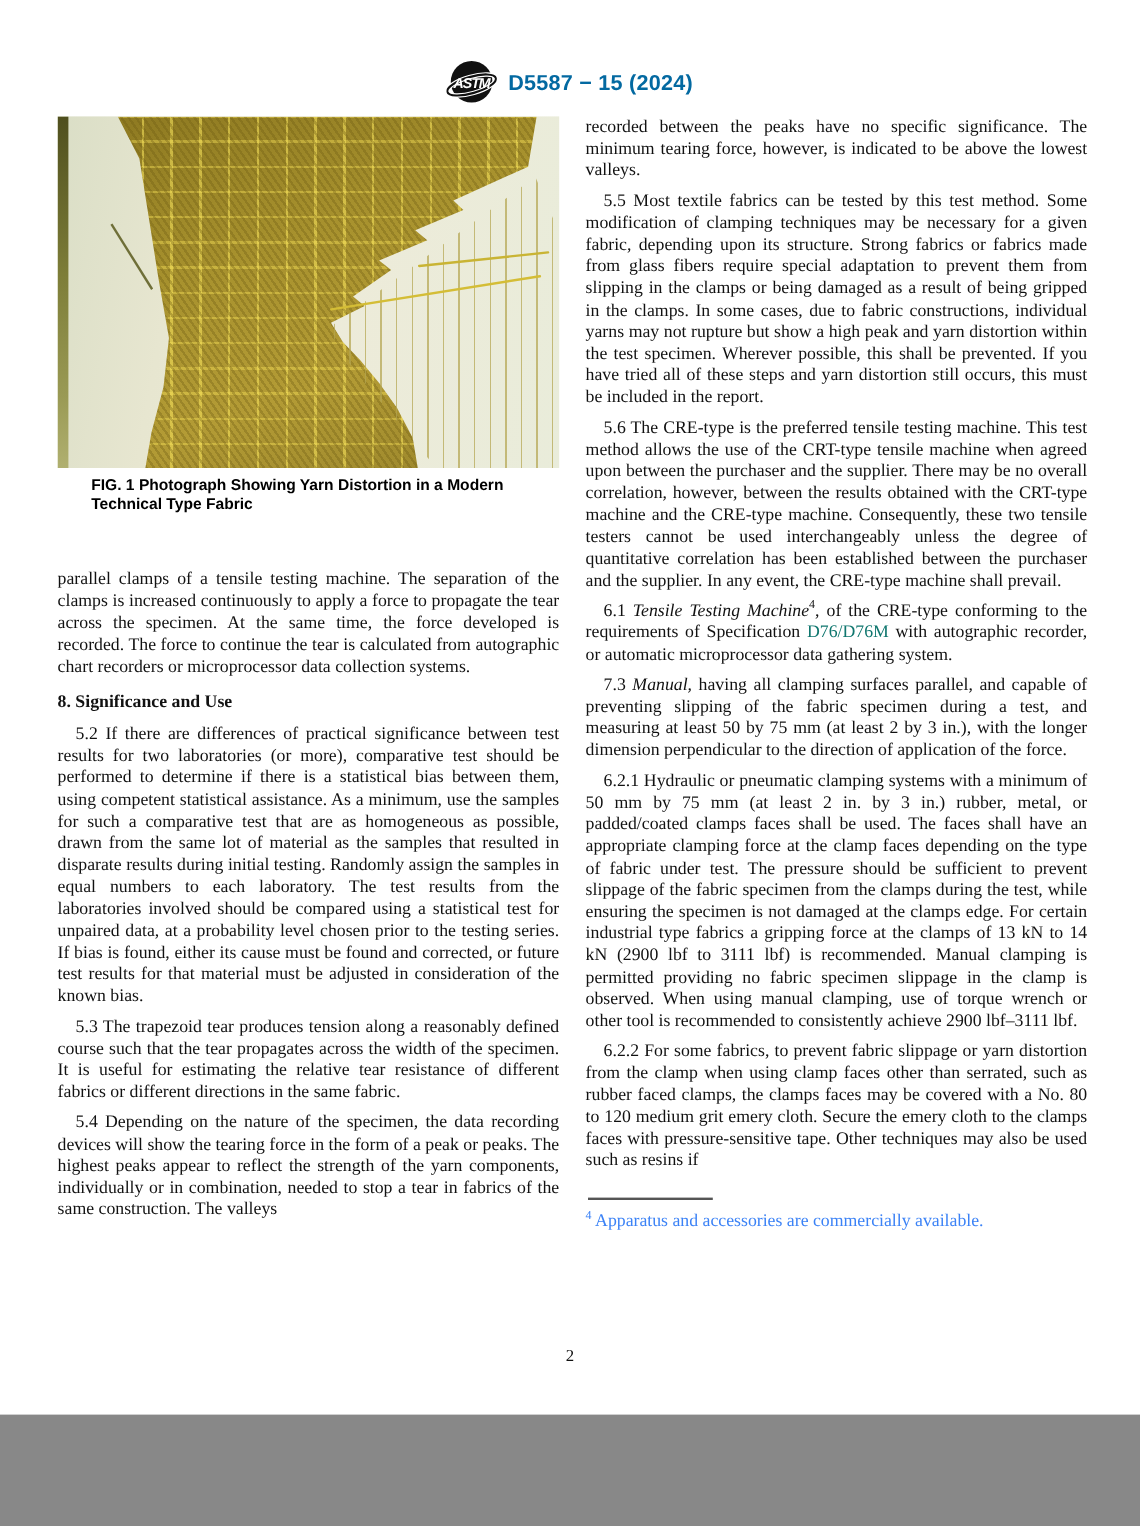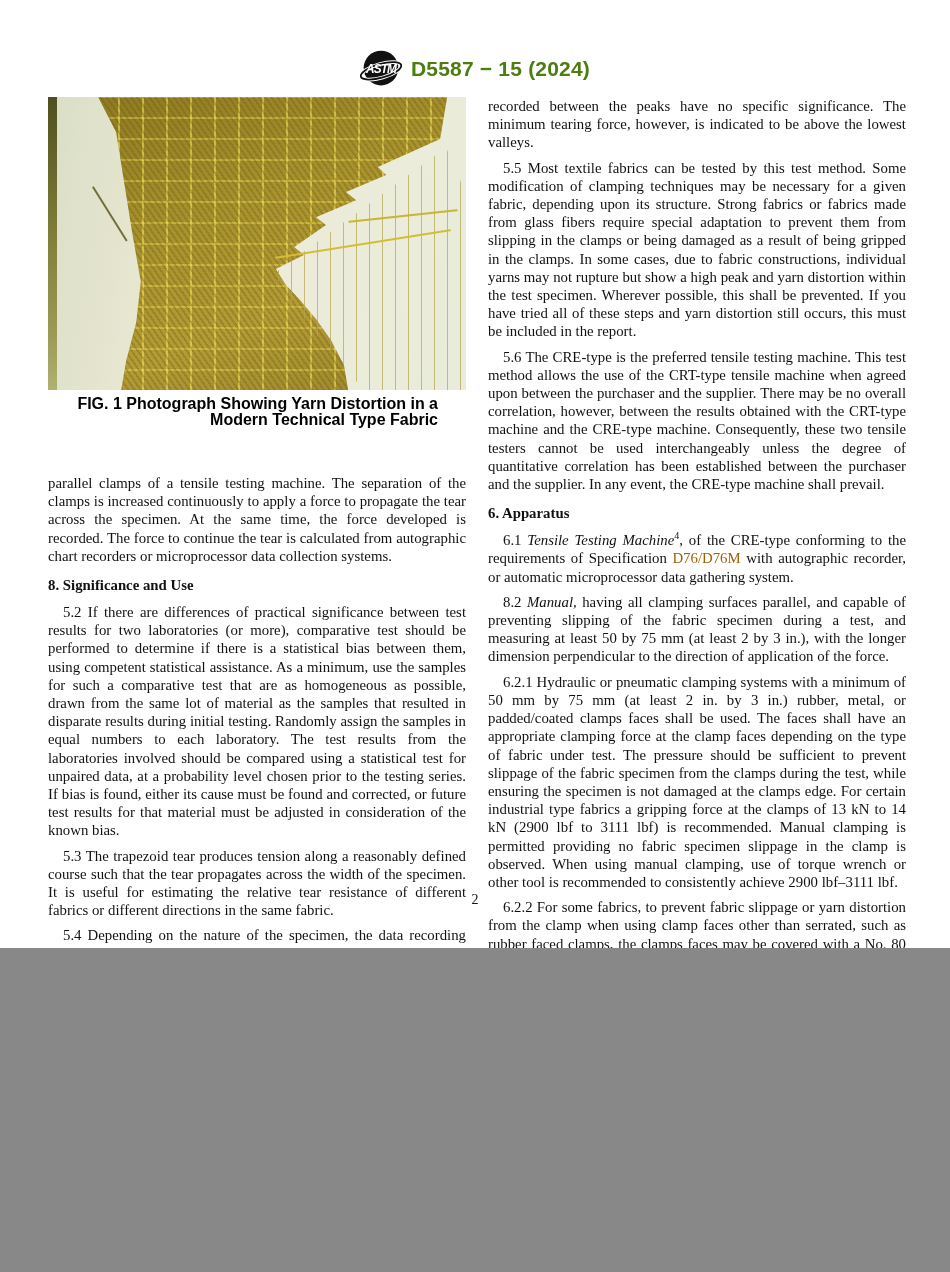--- a/index.html
+++ b/index.html
@@ -1,46 +1,46 @@
 <!DOCTYPE html>
 <html lang="en"><head>
 <meta charset="utf-8">
 <style>
   * { margin:0; padding:0; box-sizing:border-box; }
   body { background:#888; font-family:"Liberation Serif","DejaVu Serif",serif; }
   .page {
-    position:relative; width:950px; height:948px; margin:0 auto;
+    position:relative; width:950px; height:1179px; margin:0 auto;
     background:#ffffff; color:#111; overflow:hidden;
   }
   
   .header {
     position:absolute; top:48px; left:0; width:100%;
     display:flex; justify-content:center; align-items:center; gap:9px;
   }
   .logo { width:42px; height:42px; flex:0 0 auto; }
   .designation {
     font-family:"Liberation Sans",sans-serif; font-weight:bold;
-    font-size:21px; letter-spacing:.2px; color:#4d7c0f;
+    font-size:18px; letter-spacing:.2px; color:#0369a1;
   }
   
   .columns {
     position:absolute; top:97px; left:48px; width:858px;
     display:flex; gap:22px;
   }
   .col { width:418px; }
   .body-text, .body-text p { font-size:14.8px; line-height:18.2px; text-align:justify; }
   p.para { margin-bottom:7px; text-indent:15px; }
   p.noindent { text-indent:0; }
   h3.sect {
     font-size:14.8px; line-height:18px; font-weight:bold;
     margin:11px 0 9px 0; text-align:left;
   }
   .it { font-style:italic; }
   sup { font-size:10px; line-height:0; vertical-align:super; }
-  .speclink { color:#a16207; cursor:pointer; }
+  .speclink { color:#0f766e; cursor:pointer; }
   
   .figure { margin-bottom:47px; }
   .photo {
     position:relative; width:418px; height:293px; overflow:hidden;
     background:linear-gradient(100deg,#dadec6 0%,#e7e6d0 25%,#edebd9 55%,#e9ecda 100%);
   }
   .photo-strip {
     position:absolute; left:0; top:0; width:9px; height:100%;
     background:linear-gradient(#4f4f1e,#7d7d38 45%,#9a9a55 80%,#b0b070);
   }
@@ -71,21 +71,21 @@
     position:absolute; left:300px; top:118px; width:110px; height:1.6px;
     background:#c9b434; transform:rotate(-6deg); border-radius:2px;
   }
   .thread-left {
     position:absolute; left:30px; top:116px; width:64px; height:1.6px;
     background:#6f6f38; transform:rotate(58deg);
   }
   .figcaption {
     margin-top:6px; padding:0 28px;
     font-family:"Liberation Sans",sans-serif; font-weight:bold;
-    font-size:16px; line-height:15.5px; text-align:right; color:#000;
+    font-size:13px; line-height:15.5px; text-align:left; color:#000;
   }
   
   .footnote-rule { width:104px; height:1.6px; background:#555; margin:22px 0 9px 2px; }
   .footnote { font-size:12.3px; line-height:15px; text-align:justify; color:#3b82f6; }
   
   .page-number {
     position:absolute; bottom:40px; left:0; width:100%;
     text-align:center; font-size:14px; color:#111;
   }
 </style>
@@ -128,25 +128,24 @@
       <p class="para">5.3 The trapezoid tear produces tension along a reasonably defined course such that the tear propagates across the width of the specimen. It is useful for estimating the relative tear resistance of different fabrics or different directions in the same fabric.</p>
       <p class="para">5.4 Depending on the nature of the specimen, the data recording devices will show the tearing force in the form of a peak or peaks. The highest peaks appear to reflect the strength of the yarn components, individually or in combination, needed to stop a tear in fabrics of the same construction. The valleys</p>
     </div>
 
     <div class="col body-text">
 
       <p class="para noindent">recorded between the peaks have no specific significance. The minimum tearing force, however, is indicated to be above the lowest valleys.</p>
       <p class="para">5.5 Most textile fabrics can be tested by this test method. Some modification of clamping techniques may be necessary for a given fabric, depending upon its structure. Strong fabrics or fabrics made from glass fibers require special adaptation to prevent them from slipping in the clamps or being damaged as a result of being gripped in the clamps. In some cases, due to fabric constructions, individual yarns may not rupture but show a high peak and yarn distortion within the test specimen. Wherever possible, this shall be prevented. If you have tried all of these steps and yarn distortion still occurs, this must be included in the report.</p>
       <p class="para">5.6 The CRE-type is the preferred tensile testing machine. This test method allows the use of the CRT-type tensile machine when agreed upon between the purchaser and the supplier. There may be no overall correlation, however, between the results obtained with the CRT-type machine and the CRE-type machine. Consequently, these two tensile testers cannot be used interchangeably unless the degree of quantitative correlation has been established between the purchaser and the supplier. In any event, the CRE-type machine shall prevail.</p>
 
-      <h3 class="sect">6. Apparatus</h3>
 
       <p class="para"><span>6.1 </span><span class="it">Tensile Testing Machine</span><sup>4</sup><span>, of the CRE-type conforming to the requirements of Specification </span><span class="speclink">D76/D76M</span><span> with autographic recorder, or automatic microprocessor data gathering system.</span></p>
 
-      <p class="para"><span>8.2 </span><span class="it">Manual,</span><span> having all clamping surfaces parallel, and capable of preventing slipping of the fabric specimen during a test, and measuring at least 50 by 75 mm (at least 2 by 3 in.), with the longer dimension perpendicular to the direction of application of the force.</span></p>
+      <p class="para"><span>7.3 </span><span class="it">Manual,</span><span> having all clamping surfaces parallel, and capable of preventing slipping of the fabric specimen during a test, and measuring at least 50 by 75 mm (at least 2 by 3 in.), with the longer dimension perpendicular to the direction of application of the force.</span></p>
 
       <p class="para">6.2.1 Hydraulic or pneumatic clamping systems with a minimum of 50 mm by 75 mm (at least 2 in. by 3 in.) rubber, metal, or padded/coated clamps faces shall be used. The faces shall have an appropriate clamping force at the clamp faces depending on the type of fabric under test. The pressure should be sufficient to prevent slippage of the fabric specimen from the clamps during the test, while ensuring the specimen is not damaged at the clamps edge. For certain industrial type fabrics a gripping force at the clamps of 13 kN to 14 kN (2900 lbf to 3111 lbf) is recommended. Manual clamping is permitted providing no fabric specimen slippage in the clamp is observed. When using manual clamping, use of torque wrench or other tool is recommended to consistently achieve 2900 lbf–3111 lbf.</p>
       <p class="para">6.2.2 For some fabrics, to prevent fabric slippage or yarn distortion from the clamp when using clamp faces other than serrated, such as rubber faced clamps, the clamps faces may be covered with a No. 80 to 120 medium grit emery cloth. Secure the emery cloth to the clamps faces with pressure-sensitive tape. Other techniques may also be used such as resins if</p>
 
       <div class="footnote-rule"></div>
       <p class="footnote"><sup>4</sup><span> Apparatus and accessories are commercially available.</span></p>
     </div>
 
   </div>
 

